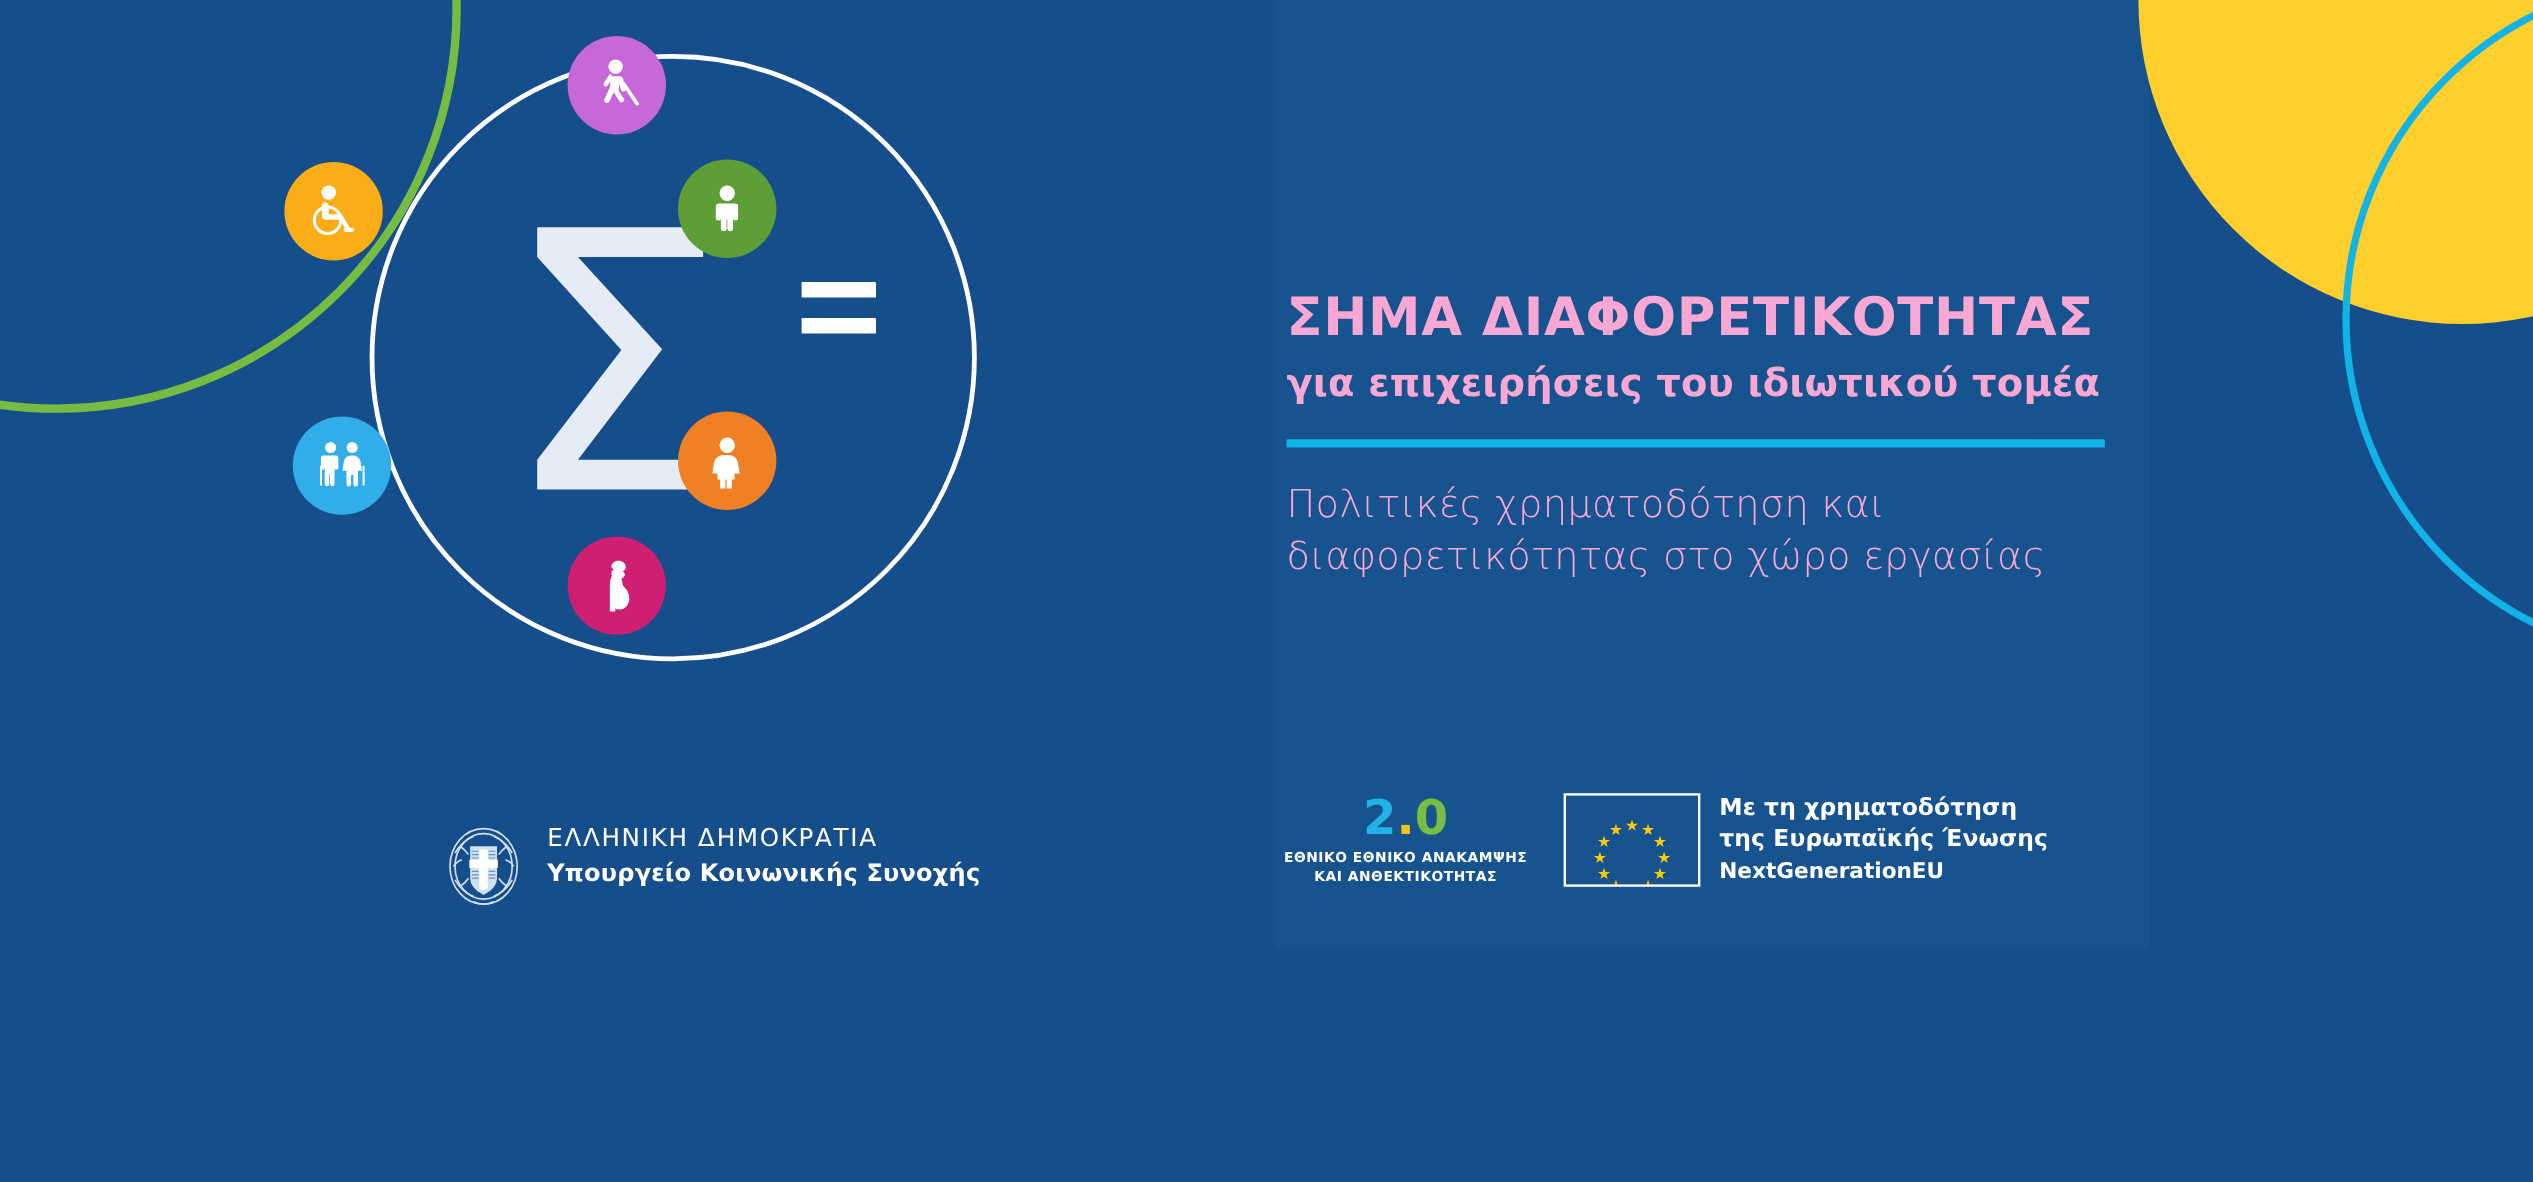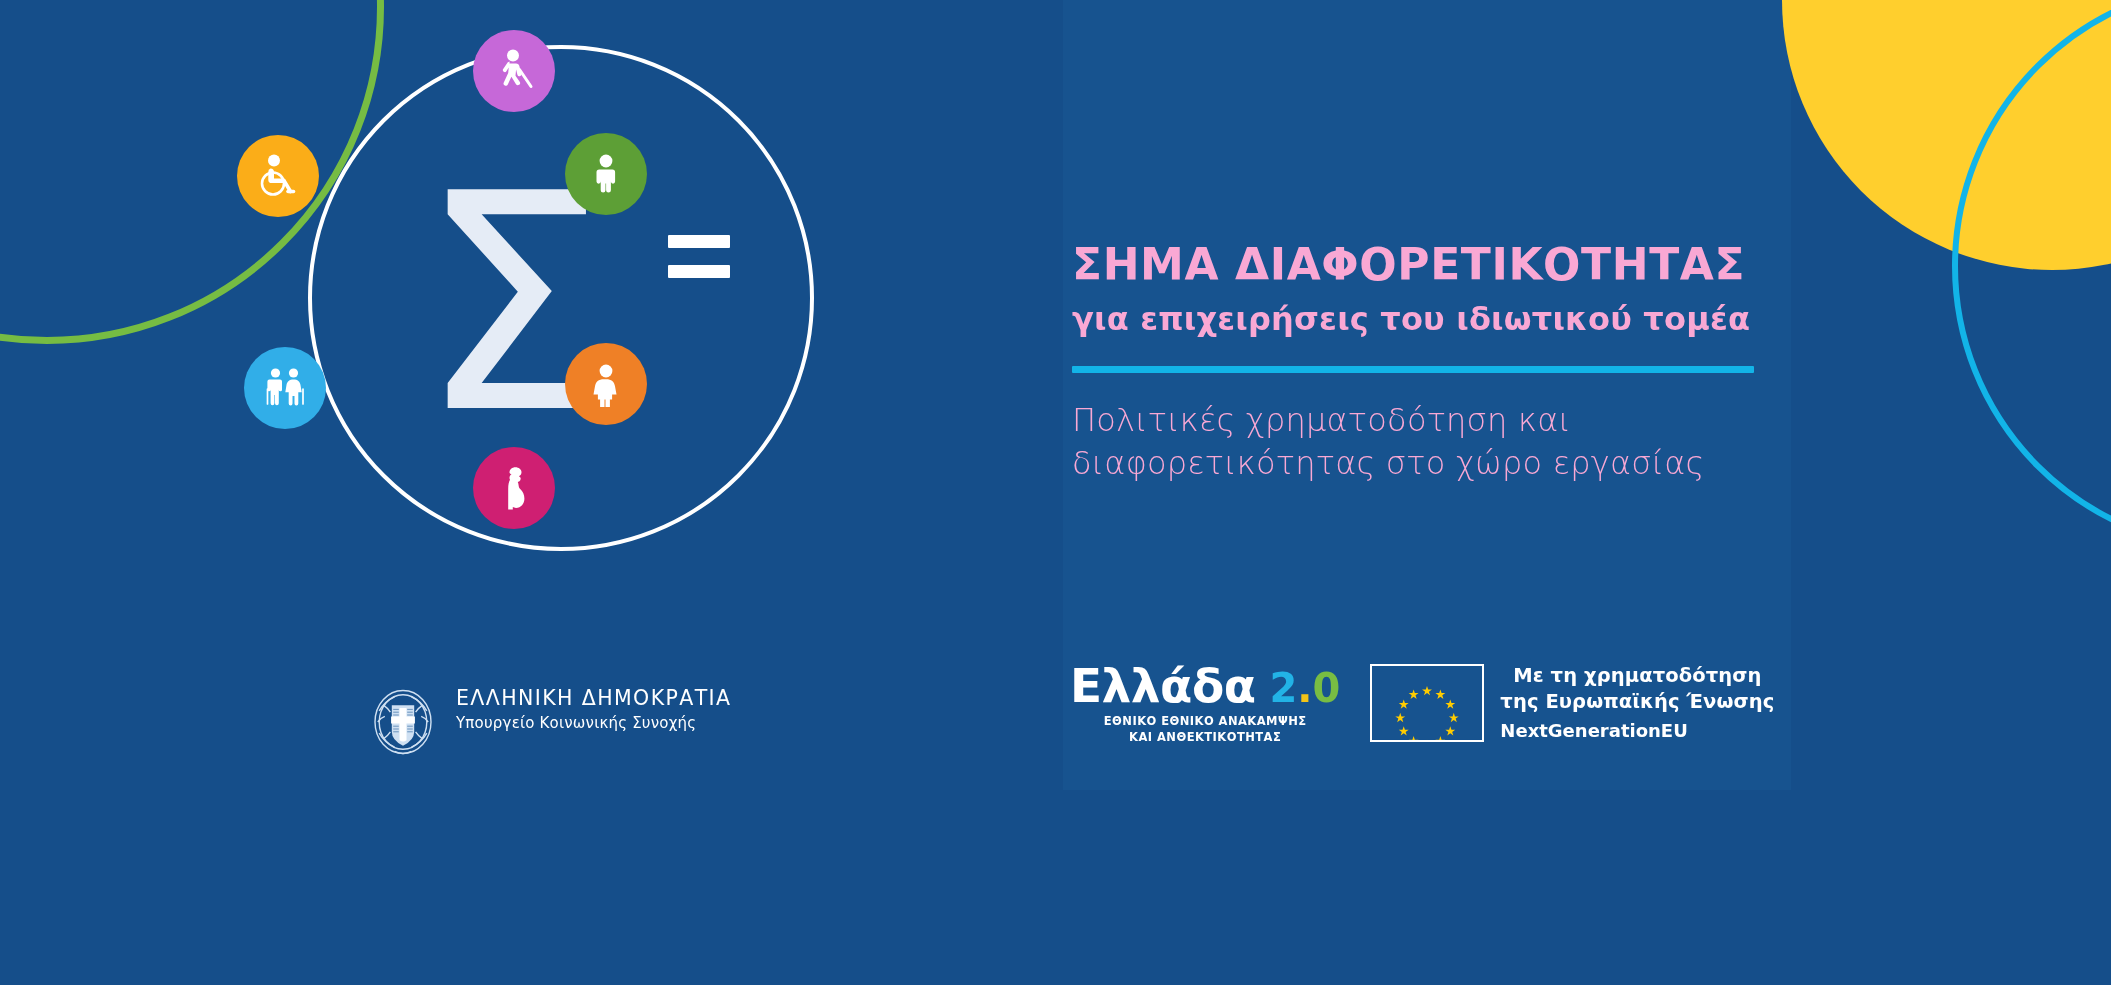--- a/index.html
+++ b/index.html
@@ -114,22 +114,22 @@
   #ministry-crest{width:70px;height:70px;flex:none;margin-top:2px;}
   #ministry-text{color:#ffffff;}
   #ministry-line1{
     font-size:20.5px;
     font-weight:400;
     letter-spacing:1.4px;
     line-height:1.35;
     white-space:nowrap;
   }
   #ministry-line2,#ministry-line3{
-    font-size:15px;
-    font-weight:400;
+    font-size:20px;
+    font-weight:700;
     line-height:1.4;
     letter-spacing:.2px;
     white-space:nowrap;
   }
 
   
   #copy{
     position:absolute;
     left:1072px; top:240px;
     width:700px;
@@ -223,21 +223,20 @@
     flex:none;
     background:#17538f;
   }
   #eu-text{color:#ffffff;}
   #eu-line1,#eu-line2{
     font-size:19.5px;
     font-weight:700;
     line-height:1.32;
     letter-spacing:.1px;
     white-space:nowrap;
-    text-align:center;
   }
   #eu-line3{
     font-size:18px;
     font-weight:700;
     line-height:1.4;
     margin-top:3px;
     white-space:nowrap;
   }
 </style>
 </head>
@@ -344,21 +343,20 @@
     <div id="tagline">
       <div>Πολιτικές χρηματοδότηση και</div>
       <div>διαφορετικότητας στο χώρο εργασίας</div>
     </div>
   </div>
 
   <div id="funding">
 
     <div id="greece20">
       <div id="greece20-top">
-        <span id="greece20-word">Ελλάδα</span>
         <span id="greece20-version"><span class="two">2</span><span class="dot">.</span><span class="zero">0</span></span>
       </div>
       <div id="greece20-sub">
         <div>ΕΘΝΙΚΟ ΕΘΝΙΚΟ ΑΝΑΚΑΜΨΗΣ</div>
         <div>ΚΑΙ ΑΝΘΕΚΤΙΚΟΤΗΤΑΣ</div>
       </div>
     </div>
 
     <div id="eu">
       <svg id="eu-flag" viewBox="0 0 120 80">

